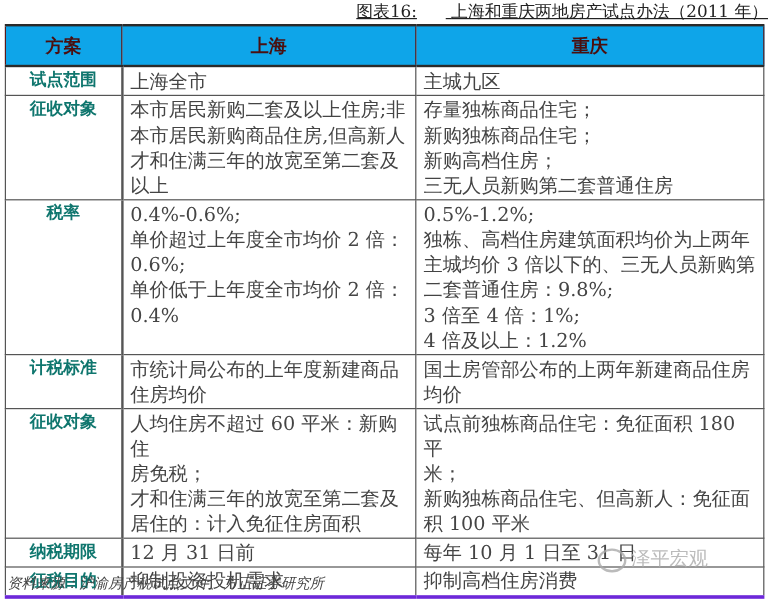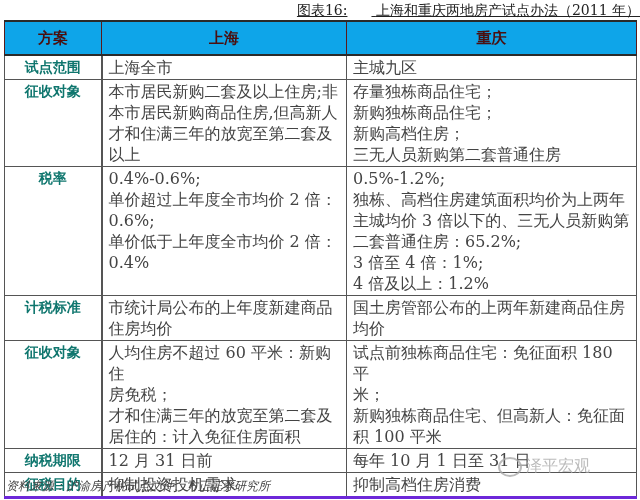--- a/index.html
+++ b/index.html
@@ -83,21 +83,21 @@
         <span class="line">0.4%-0.6%;</span>
         <span class="line">单价超过上年度全市均价 2 倍：</span>
         <span class="line">0.6%;</span>
         <span class="line">单价低于上年度全市均价 2 倍：</span>
         <span class="line">0.4%</span>
       </td>
       <td>
         <span class="line">0.5%-1.2%;</span>
         <span class="line">独栋、高档住房建筑面积均价为上两年</span>
         <span class="line">主城均价 3 倍以下的、三无人员新购第</span>
-        <span class="line">二套普通住房：65.2%;</span>
+        <span class="line">二套普通住房：9.8%;</span>
         <span class="line">3 倍至 4 倍：1%;</span>
         <span class="line">4 倍及以上：1.2%</span>
       </td>
     </tr>
     <tr>
       <td class="label">计税标准</td>
       <td>
         <span class="line">市统计局公布的上年度新建商品</span>
         <span class="line">住房均价</span>
       </td>

